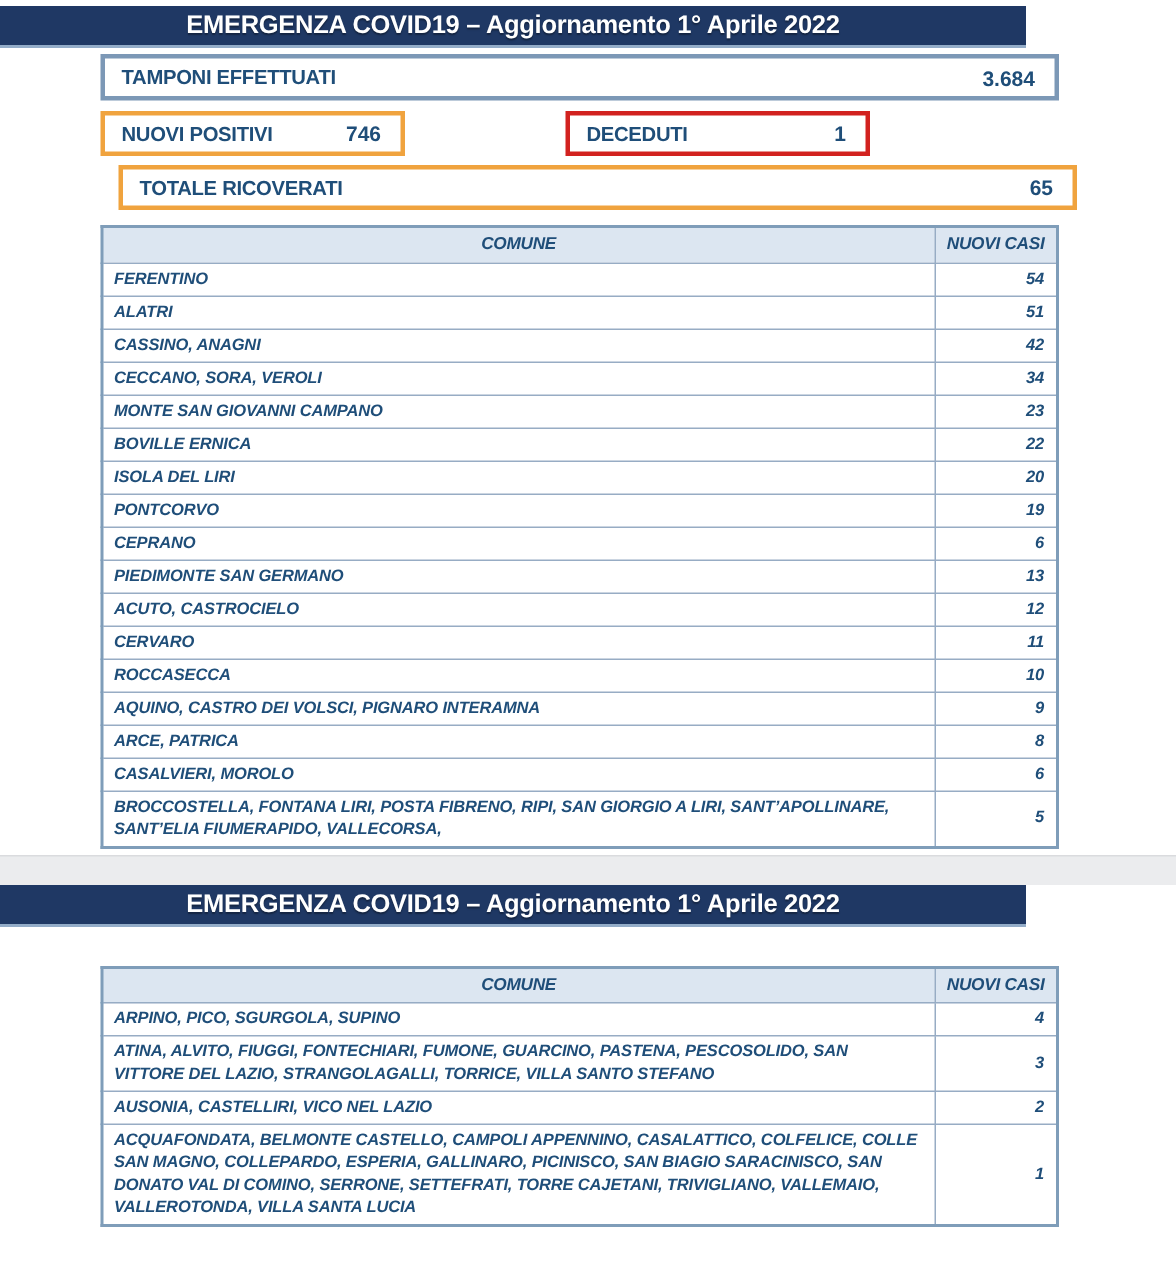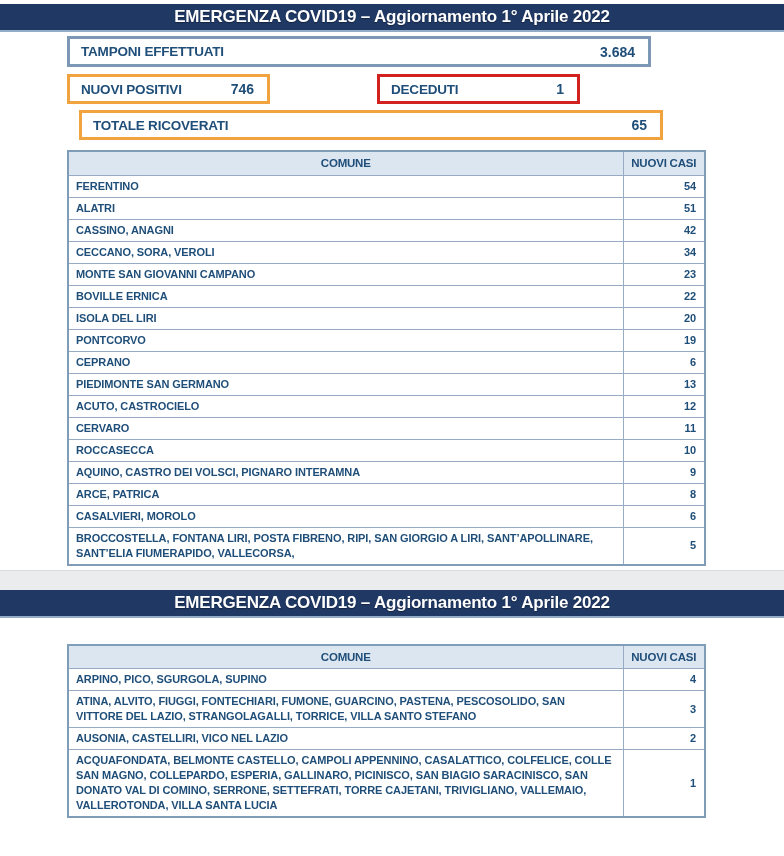--- a/index.html
+++ b/index.html
@@ -20,35 +20,35 @@
     width:784px;height:856px;
     font-family:"Liberation Sans",sans-serif;
     font-weight:bold;
     color:var(--textblue);
     overflow:hidden;
   }
   .canvas{width:784px;height:856px;background:#fff;position:relative;}
 
   .title-bar{
     margin-top:4px;
-    width:784px;height:28px;
+    width:684px;height:28px;
     background:var(--navy);
     border-bottom:2px solid #93acc8;
     color:#ffffff;
     font-size:17px;
     letter-spacing:-0.2px;
     display:flex;align-items:center;justify-content:center;
     text-shadow:0 1px 1px rgba(0,0,0,0.35);
   }
   .title-bar.second{margin-top:0;}
 
   .content{padding-left:67px;width:784px;}
 
   .stat-box{
-    width:584px;height:31px;
+    width:639px;height:31px;
     border:3px solid var(--steel);
     background:#fff;
     display:flex;align-items:center;justify-content:space-between;
     padding:0 13px 0 11px;
   }
   .stat-box .stat-label{font-size:13.5px;letter-spacing:-0.2px;}
   .stat-box .stat-value{font-size:14px;}
 
   .stat-box.tamponi{margin-top:4px;}
   .stat-row{
@@ -64,20 +64,21 @@
   .stat-box.negativizzati{width:197px;}
   .stat-box.deceduti{width:203px;}
   .stat-box.ricoverati{margin-top:6px;height:30px;margin-left:12px;}
 
   table.data{
     margin-top:10px;
     width:637px;
     border-collapse:collapse;
     table-layout:fixed;
     border:2px solid var(--tableborder);
+    font-style:italic;
   }
   table.data.second{margin-top:26px;}
   table.data th, table.data td{
     border:1px solid var(--tableinner);
     font-weight:bold;
     color:var(--textblue);
   }
   table.data th{
     background:var(--headerbg);
     height:24px;

